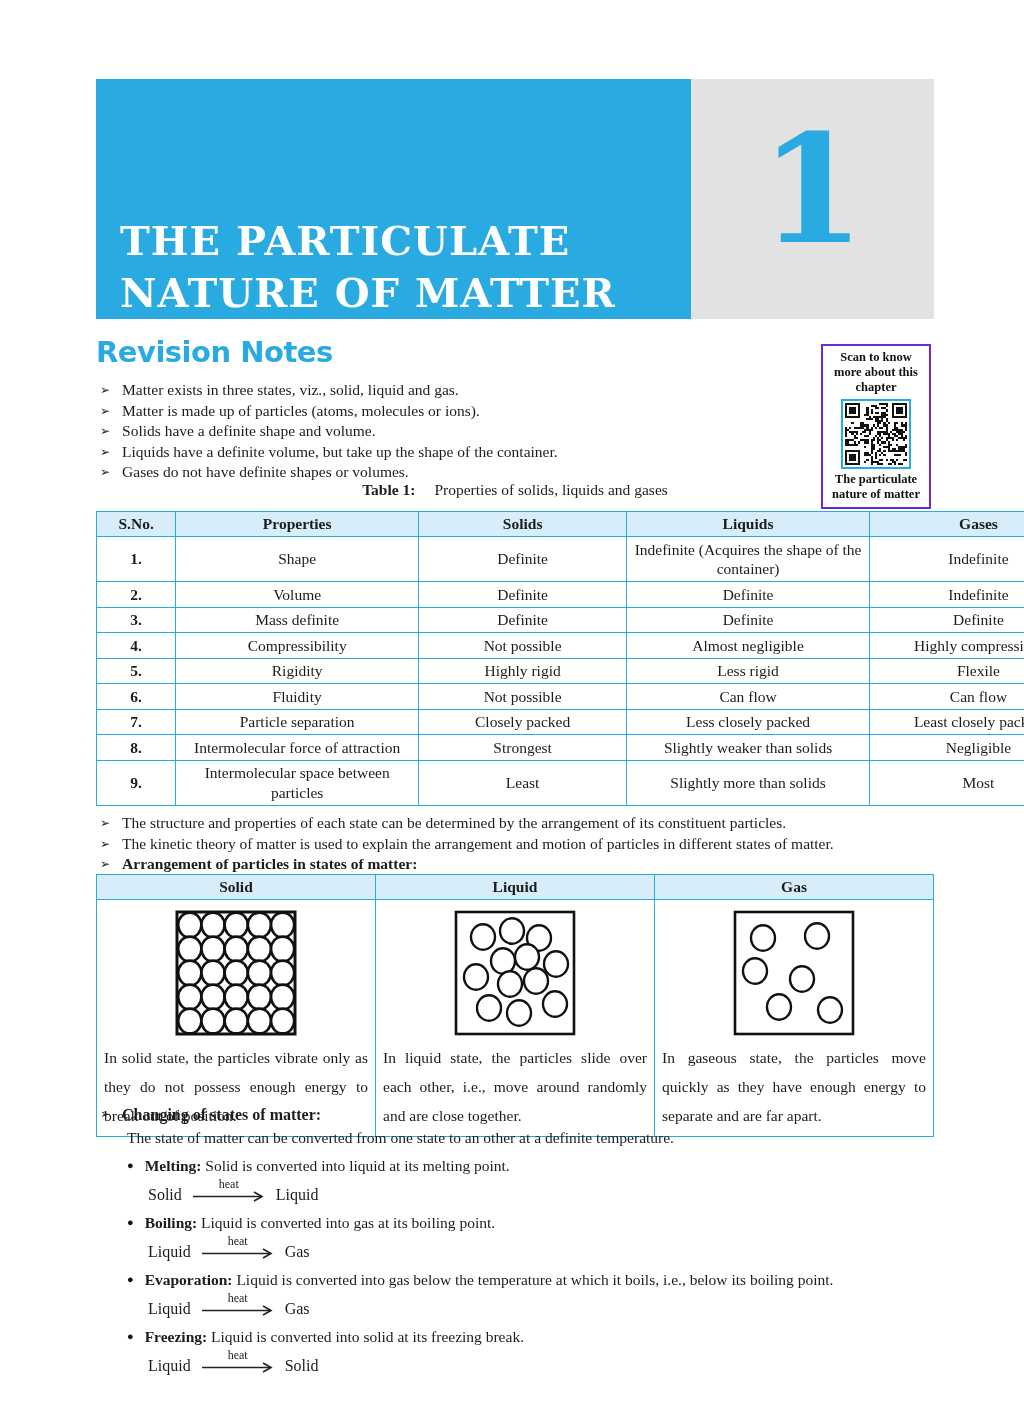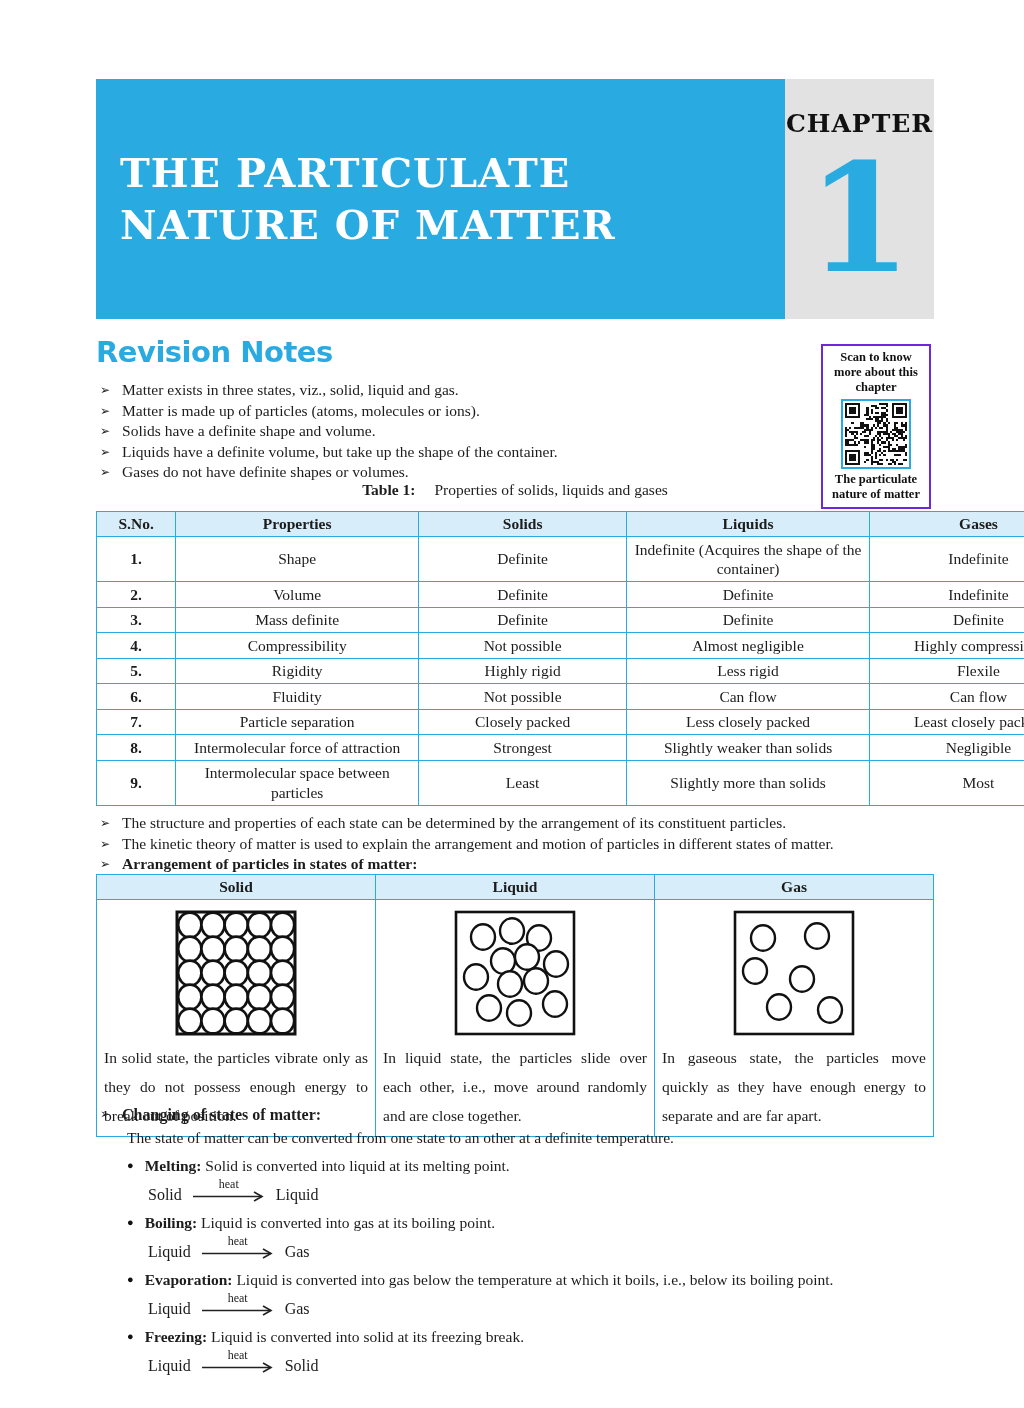--- a/index.html
+++ b/index.html
@@ -6,22 +6,22 @@
   body {
     width:1024px; height:1408px; background:#ffffff; position:relative;
     font-family:"Liberation Serif", serif; color:#1c1c1c;
     -webkit-font-smoothing:antialiased;
   }
   .abs { position:absolute; box-sizing:border-box; }
 
   
   .chapter-header { left:96px; top:79px; width:838px; height:240px; display:flex; }
   .title-box {
-    width:689px; background:#29ABE2; color:#fff;
-    display:flex; flex-direction:column; justify-content:center;
+    width:595px; background:#29ABE2; color:#fff;
+    display:flex; flex-direction:column; justify-content:flex-end;
     padding-left:24px; box-sizing:border-box;
   }
   .title-line {
     font-family:"DejaVu Serif", serif; font-weight:bold;
     font-size:40px; line-height:52px; letter-spacing:1px;
   }
   .chapter-box { flex:1; background:#E2E2E2; text-align:center; padding-top:30px; box-sizing:border-box; }
   .chapter-word { font-family:"DejaVu Serif", serif; font-weight:bold; font-size:25px; letter-spacing:1px; color:#111; }
   .chapter-num  { font-family:"DejaVu Serif", serif; font-weight:bold; font-size:150px; line-height:145px; color:#29ABE2; margin-top:8px; }
 
@@ -85,21 +85,20 @@
 <body>
 
 <div class="page">
 
   <div class="abs chapter-header">
     <div class="title-box">
       <div class="title-line">THE PARTICULATE</div>
       <div class="title-line">NATURE OF MATTER</div>
     </div>
     <div class="chapter-box">
-      <div class="chapter-word">CHAPTER</div>
       <div class="chapter-num">1</div>
     </div>
   </div>
 
   <div class="abs qr-box">
     <div class="qr-text">Scan to know more about this chapter</div>
     <span class="qr-frame">
       <svg id="qr-svg" width="62" height="62" viewBox="0 0 29 29" shape-rendering="crispEdges">
         <rect x="0" y="0" width="29" height="29" fill="#ffffff"></rect>
       <rect x="0" y="0" width="7" height="7" fill="#111"></rect>

